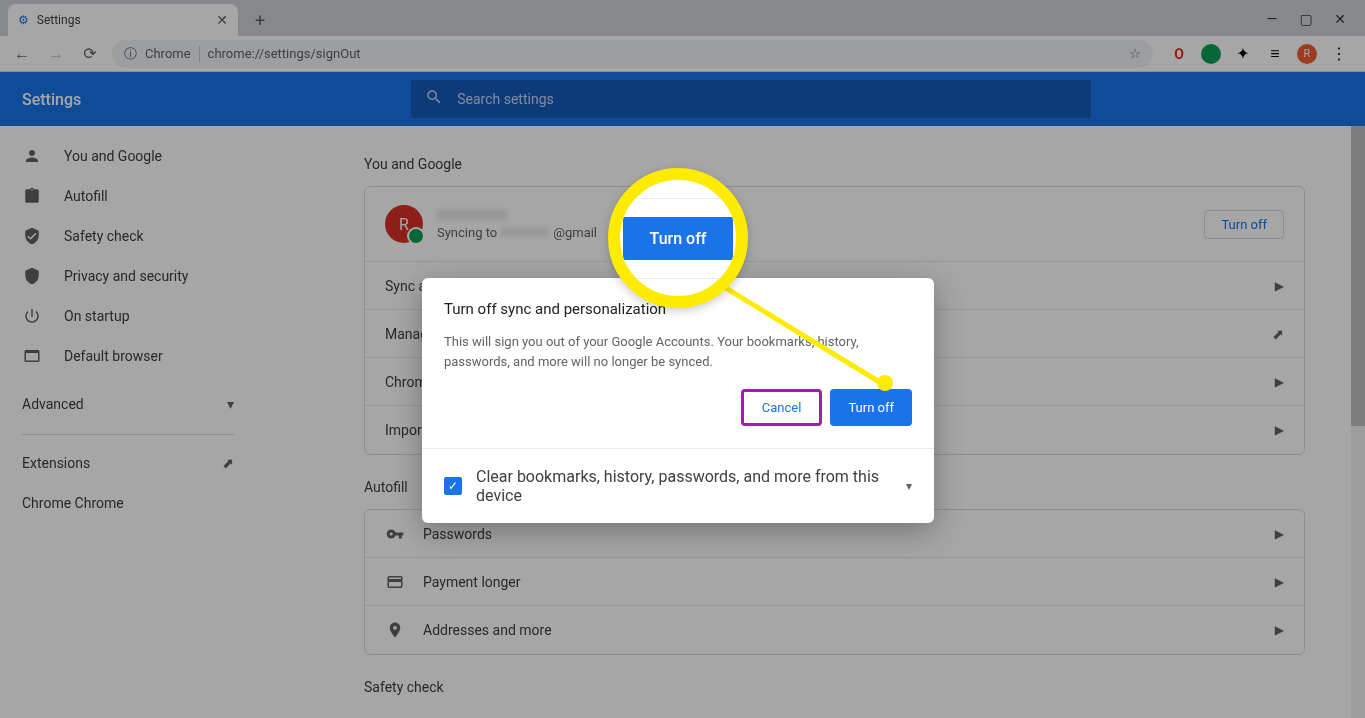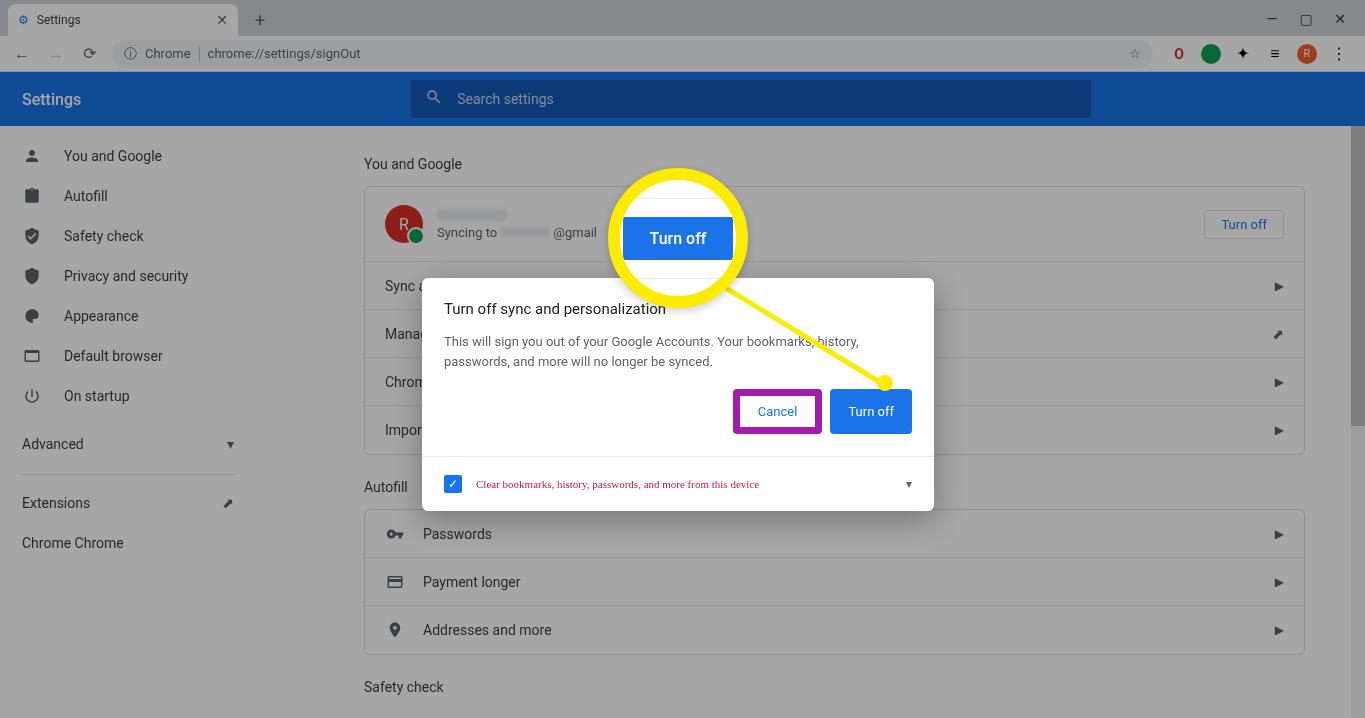--- a/index.html
+++ b/index.html
@@ -67,25 +67,25 @@
 
 
 .scrim { position: absolute; inset: 0; background: rgba(0,0,0,0.35); z-index: 10; }
 
 
 .dialog { position: absolute; top: 278px; left: 422px; width: 512px; background: #fff; border-radius: 6px; box-shadow: 0 8px 30px rgba(0,0,0,0.3); z-index: 20; }
 .dialog-body { padding: 22px 22px 4px; }
 .dialog-title { font-size: 15px; color: #202124; margin-bottom: 14px; }
 .dialog-text { font-size: 13px; color: #5f6368; line-height: 1.5; margin-bottom: 18px; }
 .dialog-actions { display: flex; justify-content: flex-end; gap: 8px; padding-bottom: 18px; }
-.btn-cancel { border: 7px solid #a21caf; background: #fff; color: #1a73e8; padding: 8px 18px; border-radius: 4px; font-size: 13px; cursor: pointer; }
+.btn-cancel { border: 3px solid #a21caf; background: #fff; color: #1a73e8; padding: 8px 18px; border-radius: 4px; font-size: 13px; cursor: pointer; }
 .btn-primary { background: #1a73e8; color: #fff; border: none; padding: 8px 18px; border-radius: 4px; font-size: 13px; cursor: pointer; }
 .dialog-footer { border-top: 1px solid #e8eaed; padding: 18px 22px; display: flex; align-items: center; gap: 14px; }
 .chk { width: 18px; height: 18px; background: #1a73e8; border-radius: 2px; display: flex; align-items: center; justify-content: center; color: #fff; font-size: 12px; }
-.dialog-footer .lbl { font-size: 11px; color: #be185d; flex: 1; font-family: Liberation Serif, serif; }
+.dialog-footer .lbl { font-size: 16px; color: #404040; flex: 1; }
 .dialog-footer .chev-d { color: #5f6368; font-size: 12px; }
 
 
 .highlight-ring { position: absolute; top: 168px; left: 608px; width: 140px; height: 140px; border-radius: 50%; border: 12px solid #fdeb00; z-index: 30; background: #fff; overflow: hidden; display: flex; align-items: center; justify-content: center; box-shadow: 0 3px 10px rgba(0,0,0,0.2); }
 .hl-inner { text-align: center; }
 .hl-btn { background: #1a73e8; color: #fff; width: 110px; padding: 12px 0; font-size: 16px; font-weight: 500; }
 .hl-top, .hl-bot { height: 18px; background: #fff; }
 .hl-line-top { height: 1px; background: #e8eaed; width: 110px; margin-top: 4px; }
 .hl-line-bot { height: 1px; background: #e8eaed; width: 110px; margin-bottom: 4px; }
 
@@ -174,40 +174,32 @@
       <span class="icon-slot">
           <svg class="icon" viewBox="0 0 24 24">
             <path d="M12 1L3 5v6c0 5.55 3.84 10.74 9 12 5.16-1.26 9-6.45 9-12V5l-9-4z"></path>
           </svg>
         </span>
       <span>Privacy and security</span>
     </div>
     <div class="sidebar-item">
       <span class="icon-slot">
           <svg class="icon" viewBox="0 0 24 24">
-            <path d="M12 3a9 9 0 000 18c.83 0 1.5-.67 1.5-1.5 0-.39-.15-.74-.39-1.01-.23-.26-.38-.61-.38-.99 0-.83.67-1.5 1.5-1.5H16c2.76 0 5-2.24 5-5 0-4.42-4.03-8-9-8z"></path>
-          </svg>
-        </span>
-      <span>Appearance</span>
+            <path d="M13 3h-2v10h2V3zm4.83 2.17l-1.42 1.42A6.92 6.92 0 0119 12c0 3.87-3.13 7-7 7s-7-3.13-7-7c0-2.03.86-3.85 2.24-5.13L5.83 5.46A8.93 8.93 0 003 12c0 4.97 4.03 9 9 9s9-4.03 9-9c0-2.55-1.06-4.85-2.76-6.49z"></path>
+          </svg>
+        </span>
+      <span>On startup</span>
     </div>
     <div class="sidebar-item">
       <span class="icon-slot">
           <svg class="icon" viewBox="0 0 24 24">
             <path d="M20 4H4c-1.1 0-2 .9-2 2v12c0 1.1.9 2 2 2h16c1.1 0 2-.9 2-2V6c0-1.1-.9-2-2-2zm0 14H4V8h16v10z"></path>
           </svg>
         </span>
       <span>Default browser</span>
-    </div>
-    <div class="sidebar-item">
-      <span class="icon-slot">
-          <svg class="icon" viewBox="0 0 24 24">
-            <path d="M13 3h-2v10h2V3zm4.83 2.17l-1.42 1.42A6.92 6.92 0 0119 12c0 3.87-3.13 7-7 7s-7-3.13-7-7c0-2.03.86-3.85 2.24-5.13L5.83 5.46A8.93 8.93 0 003 12c0 4.97 4.03 9 9 9s9-4.03 9-9c0-2.55-1.06-4.85-2.76-6.49z"></path>
-          </svg>
-        </span>
-      <span>On startup</span>
     </div>
     <div class="adv">
       <span>Advanced</span>
       <span class="chev">▾</span>
     </div>
     <div class="sidebar-divider"></div>
     <div class="sidebar-link">
       <span>Extensions</span>
       <span class="ext-ico">⬈</span>
     </div>

